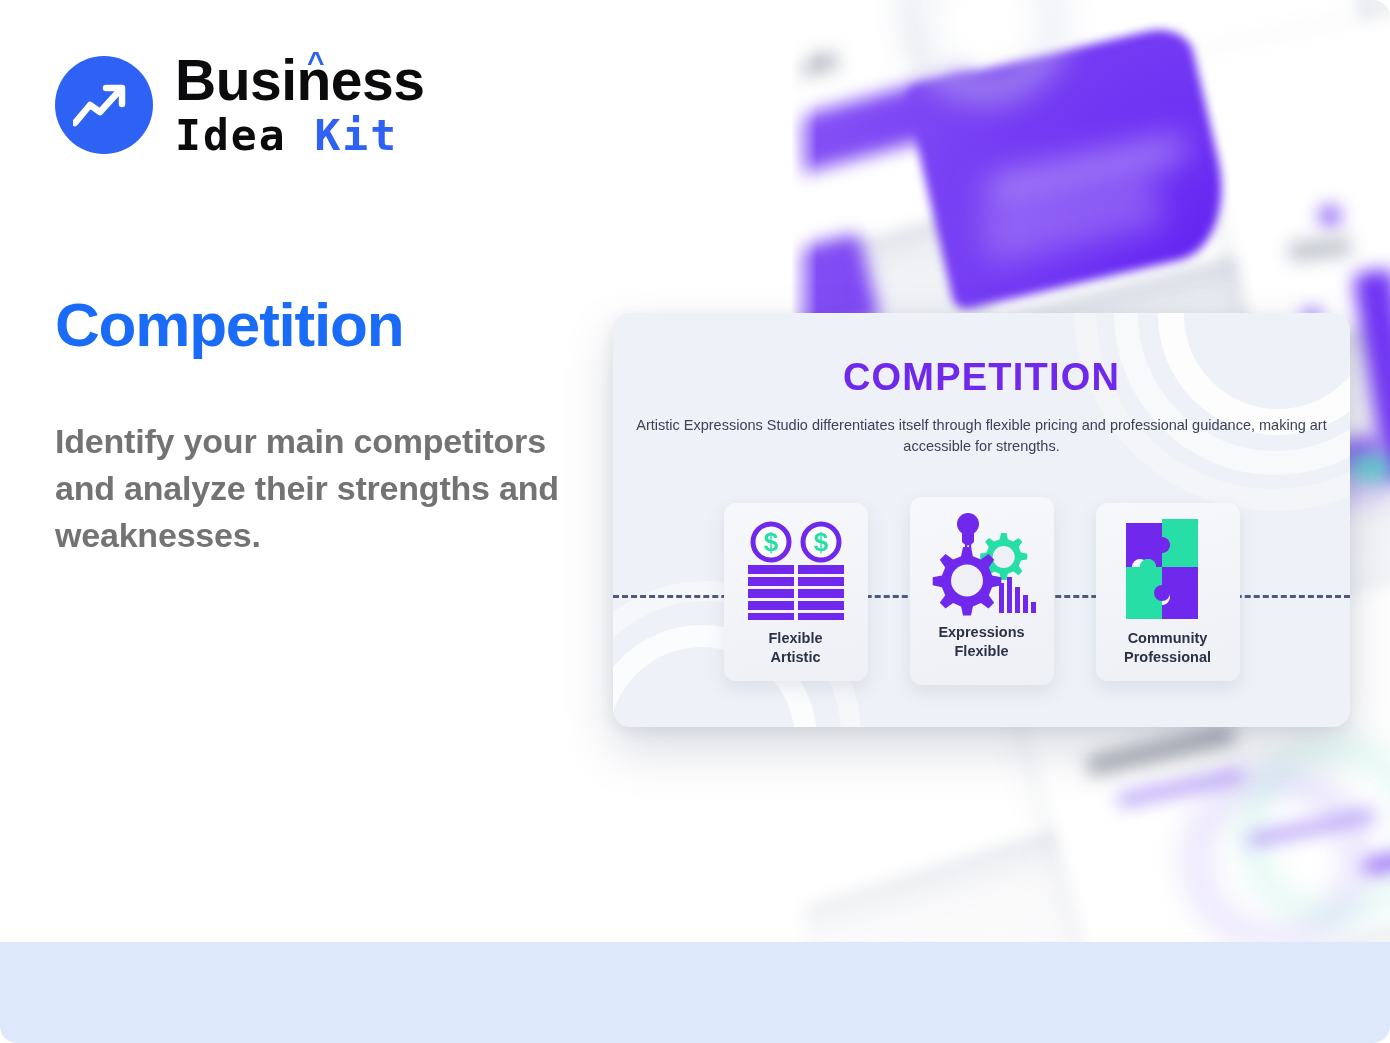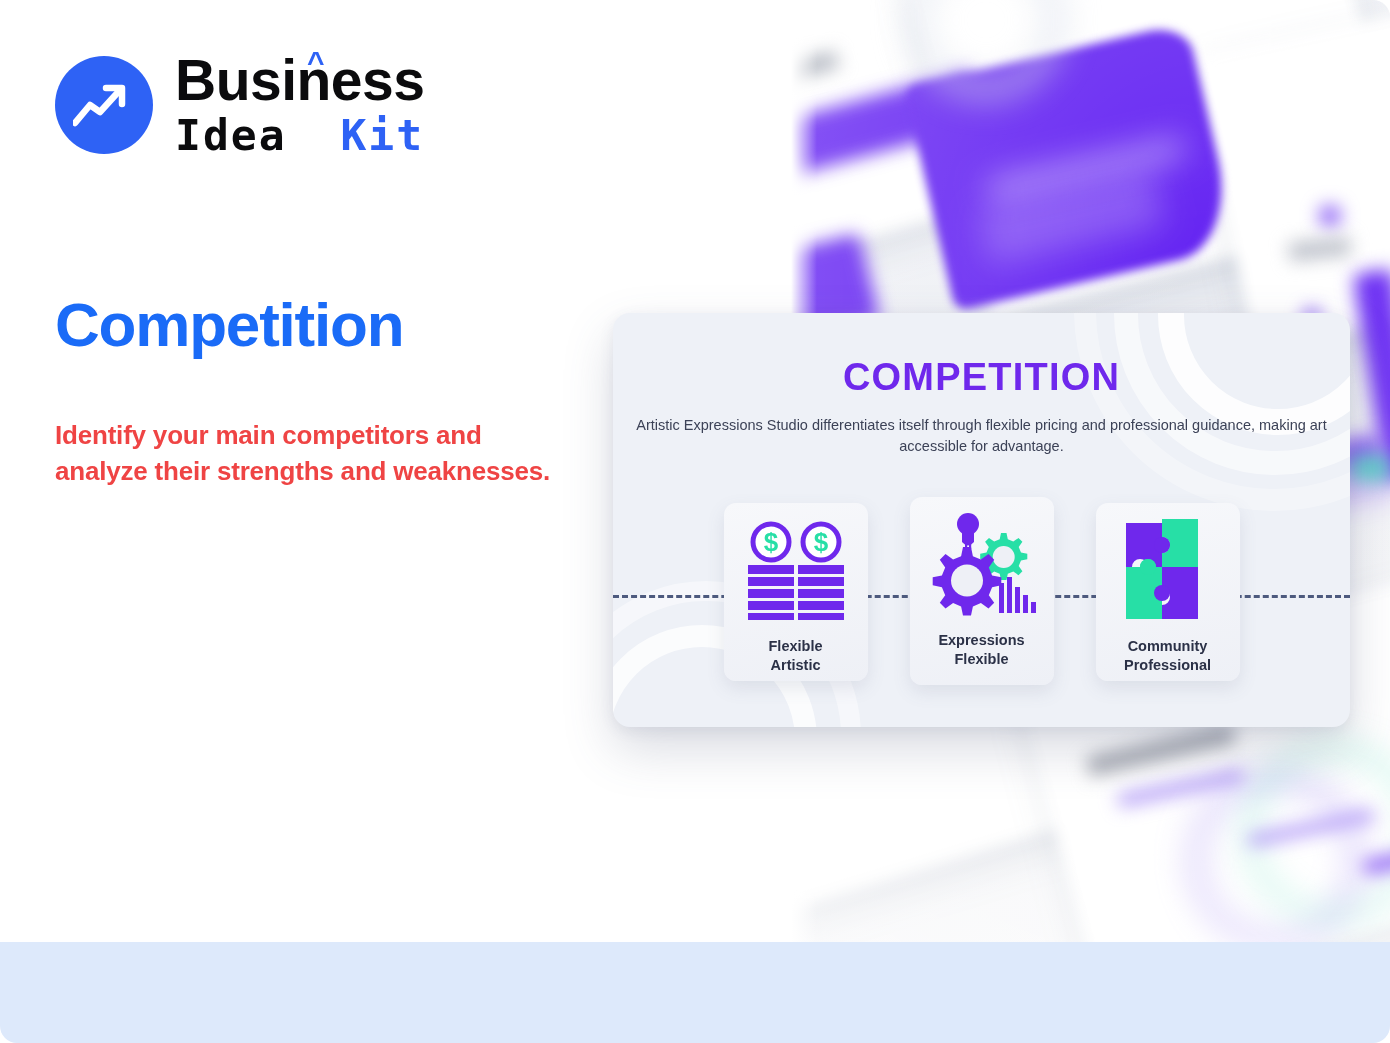--- a/index.html
+++ b/index.html
@@ -88,31 +88,31 @@
   }
   .circumflex {
     position: absolute; left: 132px; top: -6px;
     font-size: 30px; color: #2e62f5; font-weight: 700;
   }
   .logo-word-2 {
     font-family: "DejaVu Sans Mono", monospace;
     font-size: 43px; font-weight: 700; color: #0b0b0d;
     letter-spacing: 2px; margin-top: 5px; display: block;
   }
-  .logo-word-2 .kit { color: #2e62f5; margin-left: 26px; }
+  .logo-word-2 .kit { color: #2e62f5; }
 
   
   .headline {
     position: absolute; left: 55px; top: 294px;
     font-size: 62px; font-weight: 700; color: #1a6bf7;
     letter-spacing: -1.2px; line-height: 1;
   }
   .body-copy {
     position: absolute; left: 55px; top: 418px; width: 525px;
-    font-size: 26px; font-weight: 700; color: #ef4444;
+    font-size: 34px; font-weight: 700; color: #737373;
     line-height: 1.38; letter-spacing: -0.2px;
   }
   .body-copy p + p { margin-top: 38px; }
 
   
   .slide-card {
     position: absolute;
     left: 613px; top: 313px;
     width: 737px; height: 414px;
     background: #eef1f7;
@@ -160,21 +160,21 @@
     width: 144px; height: 178px;
     background: linear-gradient(168deg, #f7f8fb 0%, #eef0f6 100%);
     border-radius: 12px;
     box-shadow: 0 7px 18px rgba(90,100,135,.13);
     display: flex; flex-direction: column; align-items: center;
     padding-top: 14px;
   }
   .feature.tall { height: 188px; margin-top: -6px; }
   .feature-icon { height: 108px; display: flex; align-items: center; justify-content: center; }
   .feature-label {
-    margin-top: 12px; text-align: center;
+    margin-top: 4px; text-align: center;
     font-size: 14.5px; font-weight: 700; color: #2b3147; line-height: 1.3;
   }
 
   
   .bottom-band {
     position: absolute; left: 0; top: 942px;
     width: 1390px; height: 101px;
     background: #dde9fb;
     z-index: 8;
   }
@@ -244,21 +244,21 @@
   </div>
 
   <div class="slide-card">
     <div class="ring r3"></div>
     <div class="ring r2"></div>
     <div class="ring r1"></div>
     <div class="ring bl2"></div>
     <div class="ring bl1"></div>
 
     <div class="slide-title">COMPETITION</div>
-    <div class="slide-sub">Artistic Expressions Studio differentiates itself through flexible pricing and professional guidance, making art accessible for advantage.</div>
+    <div class="slide-sub">Artistic Expressions Studio differentiates itself through flexible pricing and professional guidance, making art accessible for strengths.</div>
 
     <div class="connector"></div>
 
     <div class="feature-row">
 
       <div class="feature">
         <div class="feature-icon">
           <svg width="108" height="100" viewBox="0 0 108 100" aria-hidden="true">
 
             <circle cx="29" cy="21" r="18" fill="#ffffff" stroke="#6f28ec" stroke-width="5"></circle>

